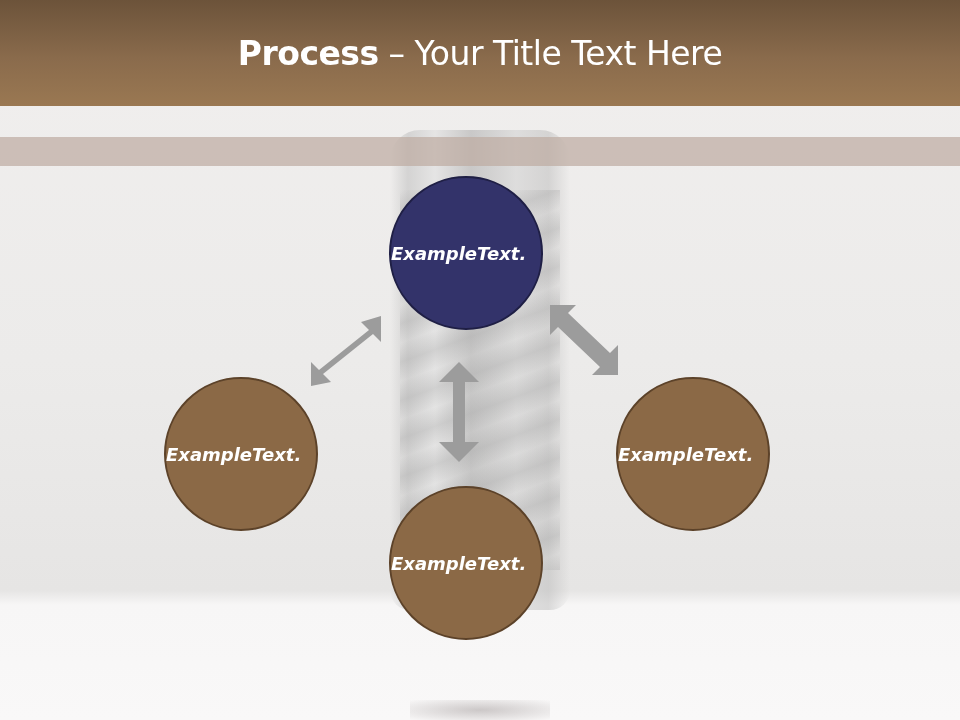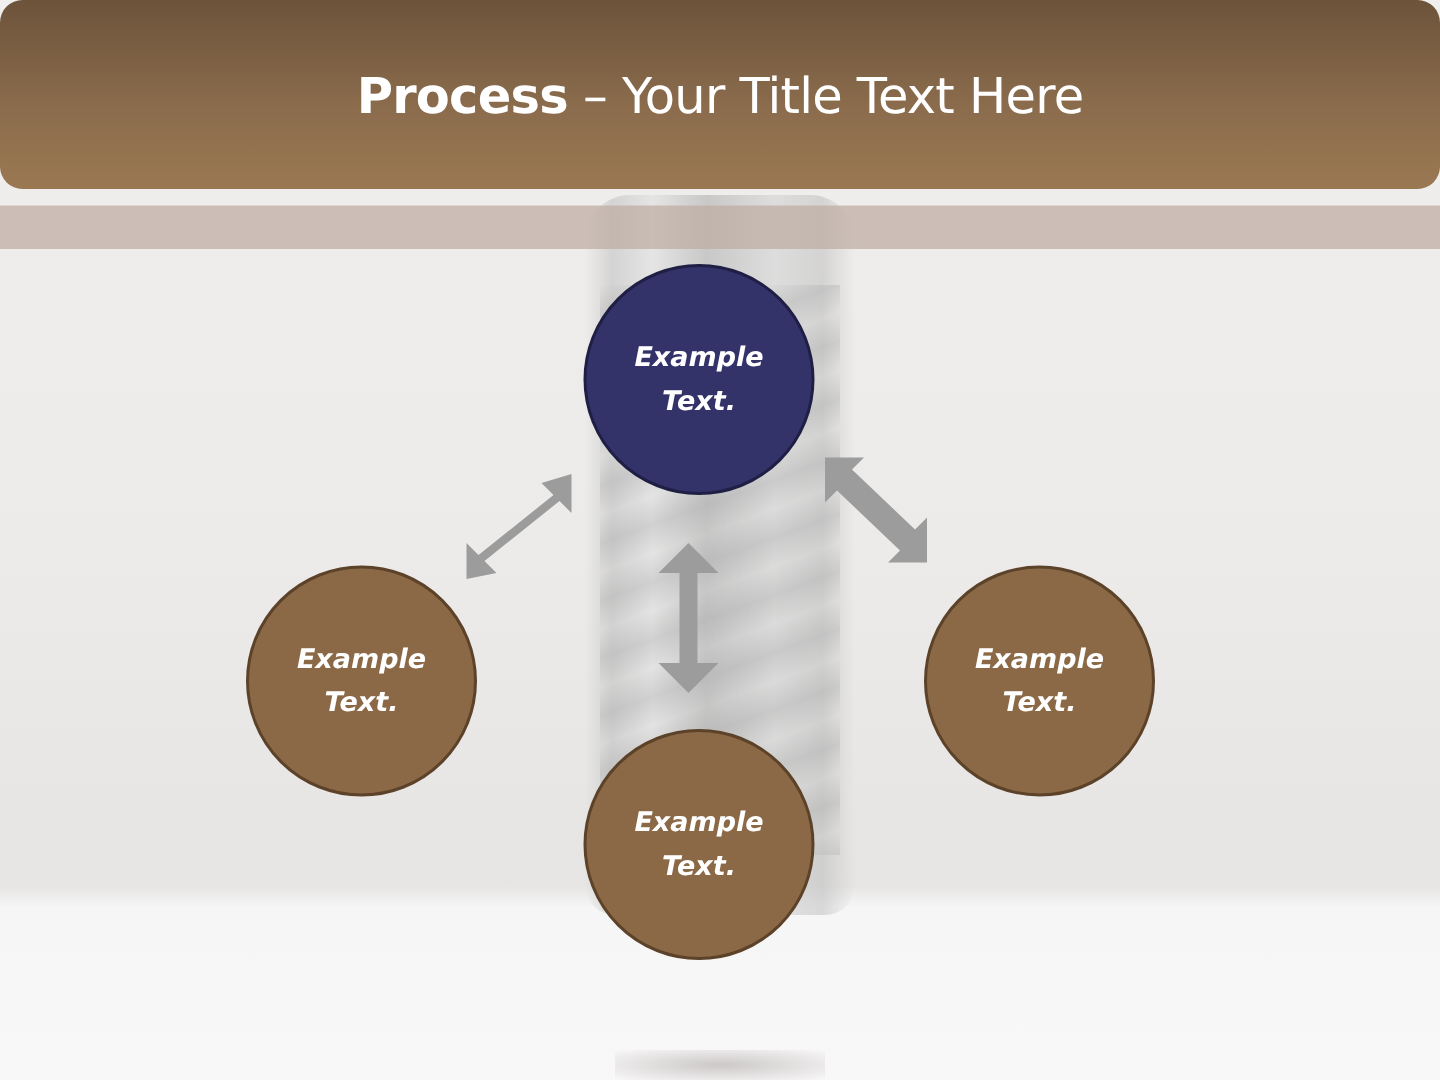--- a/index.html
+++ b/index.html
@@ -7,31 +7,31 @@
     font-family: "Liberation Sans", "DejaVu Sans", sans-serif; }
   .bg { position: absolute; inset: 0;
     background: linear-gradient(180deg, #f1efee 0%, #ecebea 50%, #e6e5e4 82%, #f7f6f6 84%, #f9f8f8 100%); }
   .drill { position: absolute; left: 390px; top: 130px; width: 180px; height: 480px;
     background: linear-gradient(90deg, rgba(200,200,200,0) 0%, rgba(190,190,190,0.55) 10%, rgba(225,225,225,0.7) 25%, rgba(170,170,170,0.55) 45%, rgba(210,210,210,0.6) 70%, rgba(180,180,180,0.45) 88%, rgba(200,200,200,0) 100%);
     border-radius: 30px 30px 20px 20px; }
   .drill::before { content: ""; position: absolute; left: 10px; right: 10px; top: 60px; bottom: 40px;
     background: repeating-linear-gradient(160deg, rgba(150,150,150,0.0) 0px, rgba(150,150,150,0.25) 18px, rgba(240,240,240,0.0) 36px); }
   .reflection { position: absolute; left: 410px; top: 700px; width: 140px; height: 20px;
     background: radial-gradient(ellipse at center, rgba(120,110,110,0.35), rgba(200,200,200,0)); }
-  .header { position: absolute; left: 0; top: 0; width: 960px; height: 126px;
+  .header { position: absolute; left: 0; top: 0; width: 960px; height: 106px;
     background: linear-gradient(180deg, #6c533a 0%, #8a6b4c 55%, #9a7852 100%);
-    display: flex; align-items: center; justify-content: center; border-radius: 15px; }
+    display: flex; align-items: center; justify-content: center; }
   .header-band { position: absolute; left: 0; top: 137px; width: 960px; height: 29px;
     background: rgba(190,172,162,0.72); }
   .title { color: #ffffff; font-size: 33px; font-family: "DejaVu Sans", sans-serif; letter-spacing: -0.5px; }
   .title b { font-weight: bold; }
   .title span.rest { font-weight: normal; }
   .node { position: absolute; width: 154px; height: 154px; border-radius: 50%;
     background: #8b6946; border: 2px solid #5c4229; box-sizing: border-box;
-    display: flex; flex-direction: column; align-items: center; justify-content: center;
+    display: flex; flex-direction: row; align-items: center; justify-content: flex-start;
     color: #ffffff; font-family: "DejaVu Sans", sans-serif; font-style: italic; font-weight: bold;
     font-size: 18px; line-height: 29px; text-align: center; cursor: pointer; }
   .node.primary { background: #33336a; border-color: #1f1f45; }
   .arrow { position: absolute; }
 </style>
 </head>
 <body>
 
 <div class="bg"></div>
 <div class="drill"></div>

